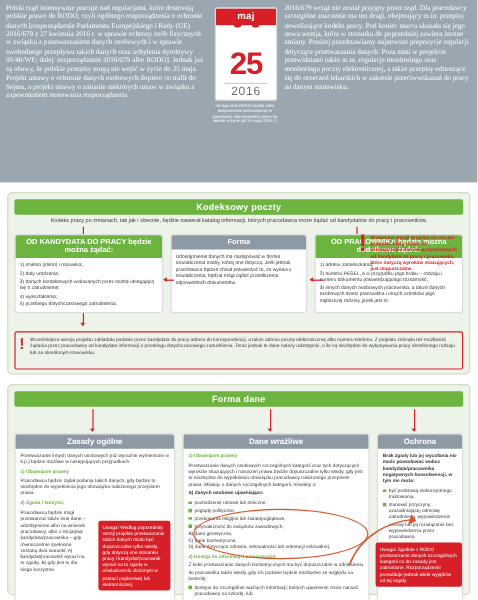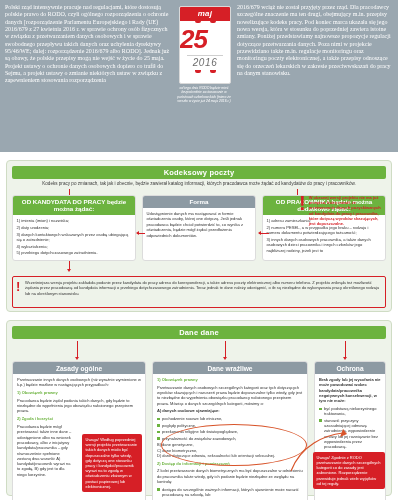--- a/index.html
+++ b/index.html
@@ -13,21 +13,21 @@
 
   
   .intro{
     position:absolute;left:0;top:0;width:398px;height:152px;
     background:#9aa7b0;
     box-sizing:border-box;
     padding:4px 5px 3px 5px;
   }
   .intro-cols{display:flex;height:100%;gap:4px;}
   .intro-col{width:168px;}
-  .intro-col.mid{width:56px;position:relative;font-style:italic;}
+  .intro-col.mid{width:56px;position:relative;}
   .intro-col.right{width:156px;}
   .intro p{
     margin:0;
     font-family:"Liberation Serif", serif;
     font-size:6.0px;line-height:7.35px;
     color:#ffffff;text-align:left;
   }
 
   
   .calendar{
@@ -36,22 +36,22 @@
     box-sizing:border-box;overflow:hidden;
   }
   .cal-top{
     height:14px;background:#d61f26;color:#ffffff;
     font-size:8px;font-weight:bold;text-align:center;line-height:14px;
     letter-spacing:.3px;
   }
   .cal-rings{display:flex;justify-content:center;gap:9px;margin-top:-1px;}
   .ring{width:6px;height:3px;background:#d61f26;border-radius:0 0 2px 2px;}
   .cal-day{
-    font-size:26px;font-weight:bold;color:#d61f26;text-align:left;
-    line-height:30px;margin-top:1px;letter-spacing:-1px;
+    font-size:26px;font-weight:bold;color:#d61f26;text-align:center;
+    line-height:30px;margin-top:15px;letter-spacing:-1px;
   }
   .cal-rule{height:1px;background:#cfcfcf;margin:1px 7px 0 7px;}
   .cal-year{
     font-size:10px;color:#6d6d6d;text-align:center;line-height:13px;
     letter-spacing:.6px;
   }
   .cal-bottom-rings{display:flex;justify-content:center;gap:9px;margin-top:1px;}
   .cal-note{
     position:absolute;left:-1px;top:82px;width:56px;
     font-size:3.4px;line-height:4.4px;color:#ffffff;text-align:center;
@@ -249,21 +249,21 @@
       <span>Wcześniejsza wersja projektu zakładała podanie przez kandydata do pracy adresu do korespondencji, a także adresu poczty elektronicznej albo numeru telefonu. Z projektu zniknęła też możliwość żądania przez pracodawcę od kandydata informacji o przebiegu dotychczasowego zatrudnienia. Teraz jednak te dane należy udostępnić, o ile są niezbędne do wykonywania pracy określonego rodzaju lub na określonym stanowisku.</span>
     </div>
 
     <div style="position:absolute;left:292px;top:34px;width:84px;display:flex;gap:3px;">
       <div class="bang-big">!</div>
       <div style="font-size:4.0px;line-height:5.2px;color:#d61f26;font-weight:bold;">W obecnej wersji projektu nie ma już przepisu, który mówił, że przetwarzanie danych pozyskiwanych od kandydata do pracy i pracownika, które dotyczą wyroków skazujących, jest dopuszczalne.</div>
     </div>
   </div>
 
   <div class="sec sec-inne">
-    <div class="sec-title">Dane dane</div>
+    <div class="sec-title">Forma dane</div>
 
     <div class="varrow" style="left:70px;top:20px;height:16px;"></div>
     <div class="varrow" style="left:218px;top:20px;height:16px;"></div>
     <div class="varrow" style="left:338px;top:20px;height:16px;"></div>
 
     <div class="panelrow">
 
       <div class="panel p1">
         <div class="panel-hd">Zasady ogólne</div>
         <div class="panel-bd">

